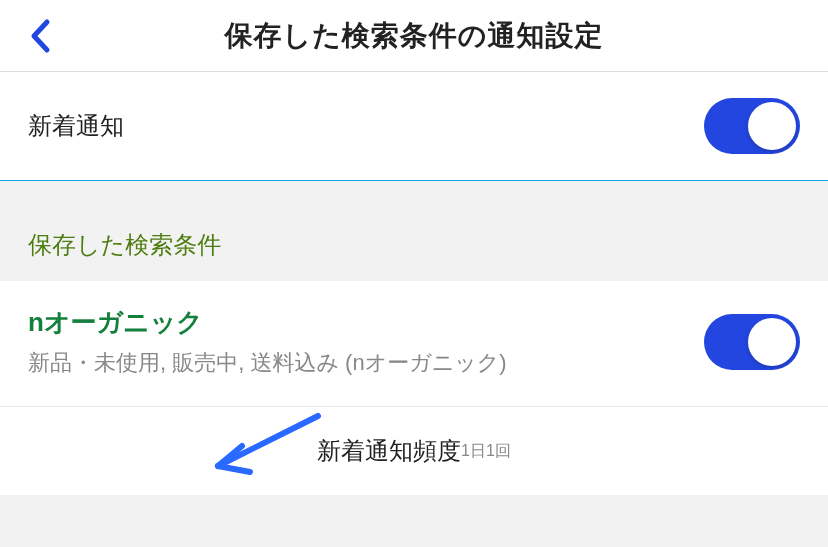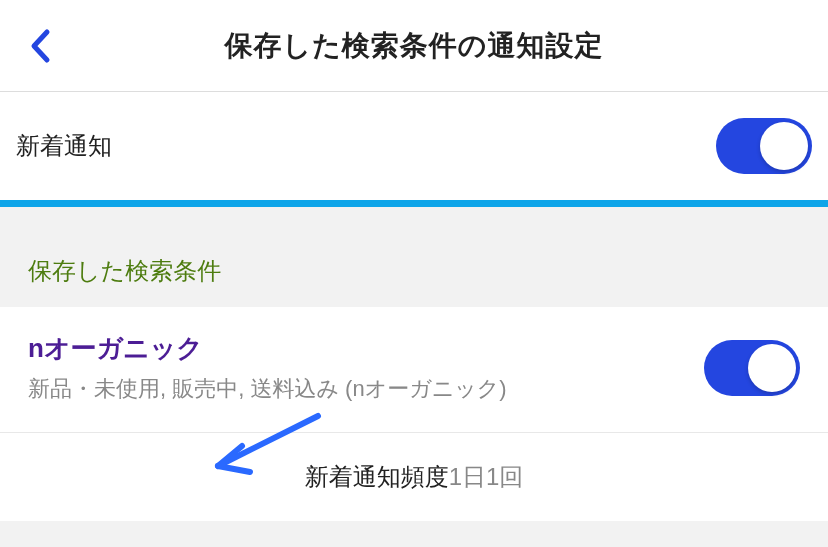--- a/index.html
+++ b/index.html
@@ -10,21 +10,21 @@
     body {
       font-family: -apple-system, "Hiragino Sans", "Hiragino Kaku Gothic ProN", sans-serif;
       background: #f2f2f2;
       width: 828px;
       height: 547px;
       overflow: hidden;
       position: relative;
     }
     .header {
       background: #fff;
-      height: 92px;
+      height: 72px;
       display: flex;
       align-items: center;
       padding: 0 20px;
       position: relative;
       border-bottom: 1px solid #ddd;
     }
     .back-btn {
       position: absolute;
       left: 20px;
       top: 50%;
@@ -39,25 +39,25 @@
     .header-title {
       flex: 1;
       text-align: center;
       font-size: 28px;
       font-weight: 700;
       color: #222;
       letter-spacing: 1px;
     }
     .row {
       background: #fff;
-      padding: 26px 16px;
+      padding: 26px 28px;
       display: flex;
       align-items: center;
       justify-content: space-between;
-      border-bottom: 7px solid #0ea5e9;
+      border-bottom: 1px solid #0ea5e9;
     }
     .row-label {
       font-size: 24px;
       font-weight: 400;
       color: #222;
     }
     .section-header {
       padding: 48px 28px 20px;
       font-size: 24px;
       color: #4d7c0f;
@@ -90,41 +90,41 @@
       border-bottom: 1px solid #e8e8e8;
     }
     .search-text {
       display: flex;
       flex-direction: column;
       gap: 8px;
     }
     .search-title {
       font-size: 26px;
       font-weight: 700;
-      color: #4c1d95;
+      color: #15803d;
     }
     .search-subtitle {
       font-size: 22px;
       color: #888;
       font-weight: 400;
     }
     .frequency-row {
       background: #fff;
       padding: 28px 12px;
       display: flex;
       align-items: center;
       justify-content: center;
     }
     .frequency-label {
       font-size: 24px;
       color: #222;
       font-weight: 400;
     }
     .frequency-value {
-      font-size: 24px;
+      font-size: 16px;
       color: #888;
       font-weight: 400;
     }
     .arrow-annotation {
       position: absolute;
       left: 190px;
       top: 406px;
       pointer-events: none;
     }
   </style>

